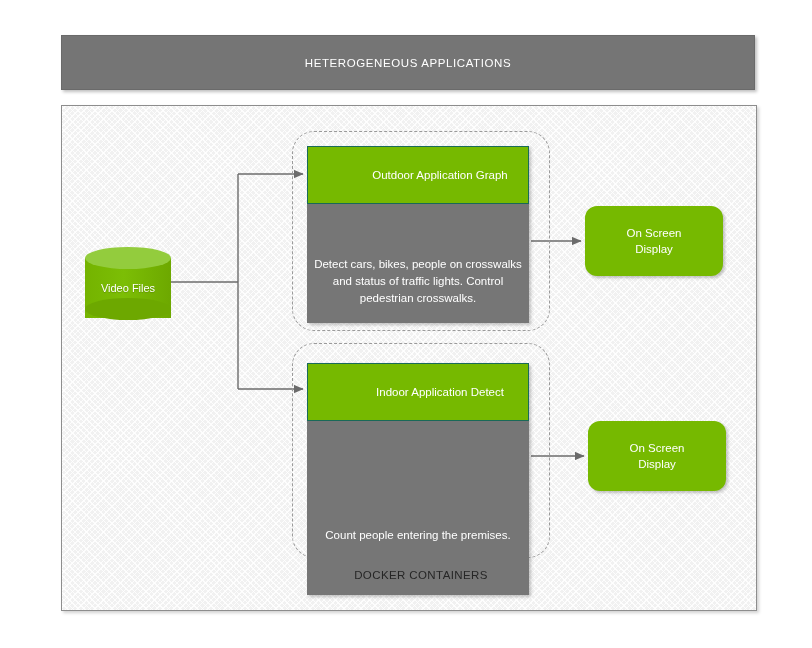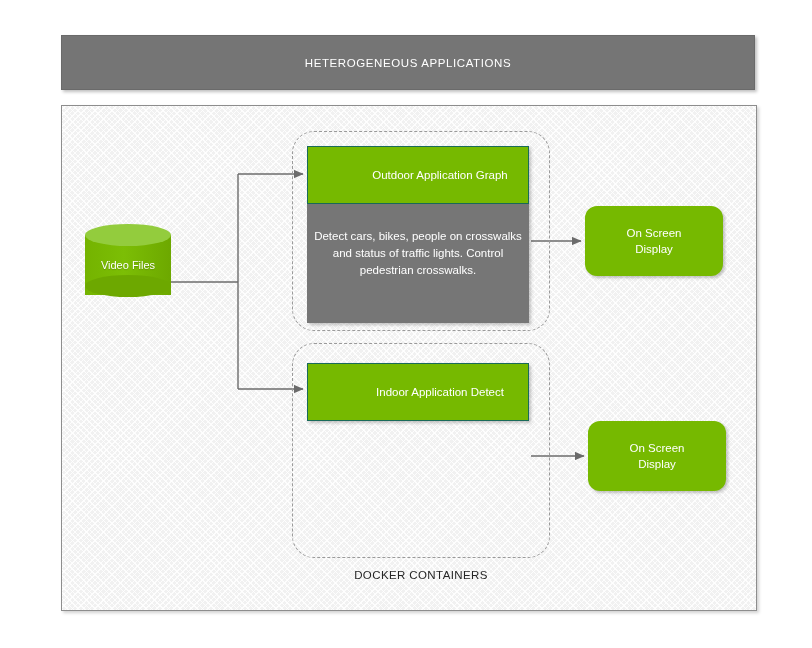--- a/index.html
+++ b/index.html
@@ -66,21 +66,21 @@
     left: 0; top: 0;
     width: 812px;
     height: 648px;
     pointer-events: none;
   }
 
   
   .cylinder {
     position: absolute;
     left: 85px;
-    top: 224px;
+    top: 247px;
     width: 100px;
     height: 82px;
     text-align: center;
   }
   .cyl-body {
     position: absolute;
     left: 0;
     top: 11px;
     width: 86px;
     height: 60px;
@@ -165,21 +165,21 @@
     background: #767676;
     display: flex;
     align-items: flex-start;
     justify-content: center;
     color: #ffffff;
     font-size: 11.5px;
     line-height: 17px;
     text-align: center;
     box-shadow: 2px 2px 3px rgba(0,0,0,0.22);
   }
-  .app-group.outdoor .app-body { height: 119px; padding-top: 24px; }
+  .app-group.outdoor .app-body { height: 119px; padding-top: 52px; }
   .app-group.indoor  .app-body { height: 174px; padding-top: 106px; }
 
   
   .osd-box {
     position: absolute;
     width: 138px;
     height: 70px;
     box-sizing: border-box;
     background: #76b900;
     border-radius: 12px;
@@ -248,20 +248,21 @@
   <div class="docker-box outdoor"></div>
   <div class="docker-box indoor"></div>
 
   <div class="app-group outdoor">
     <div class="app-header">Outdoor Application Graph</div>
     <div class="app-body">Detect cars, bikes, people on crosswalks and status of traffic lights. Control pedestrian crosswalks.</div>
   </div>
 
   <div class="app-group indoor">
     <div class="app-header">Indoor Application Detect</div>
+    <div class="app-body">Count people entering the premises.</div>
   </div>
 
   <div class="osd-box top">
     <span>
       <span>On Screen</span><br>
       <span>Display</span>
     </span>
   </div>
   <div class="osd-box bottom">
     <span>

